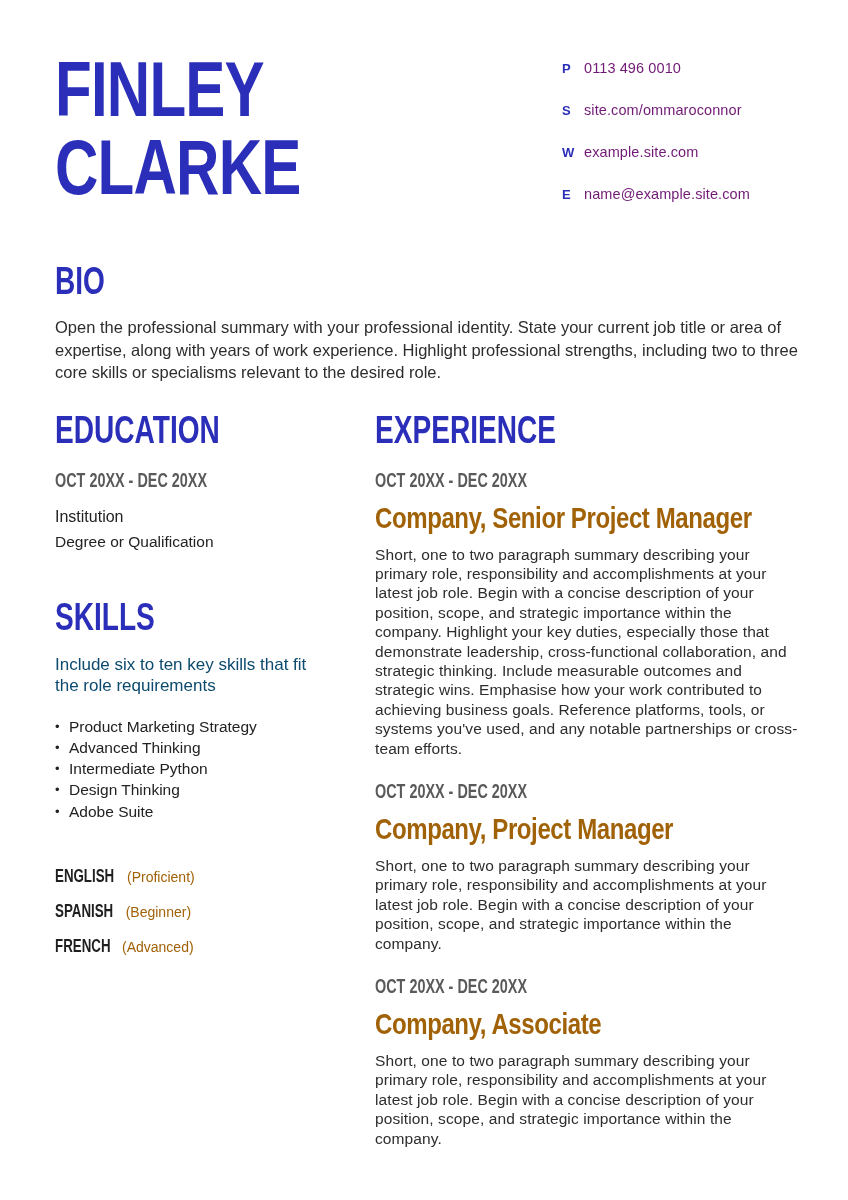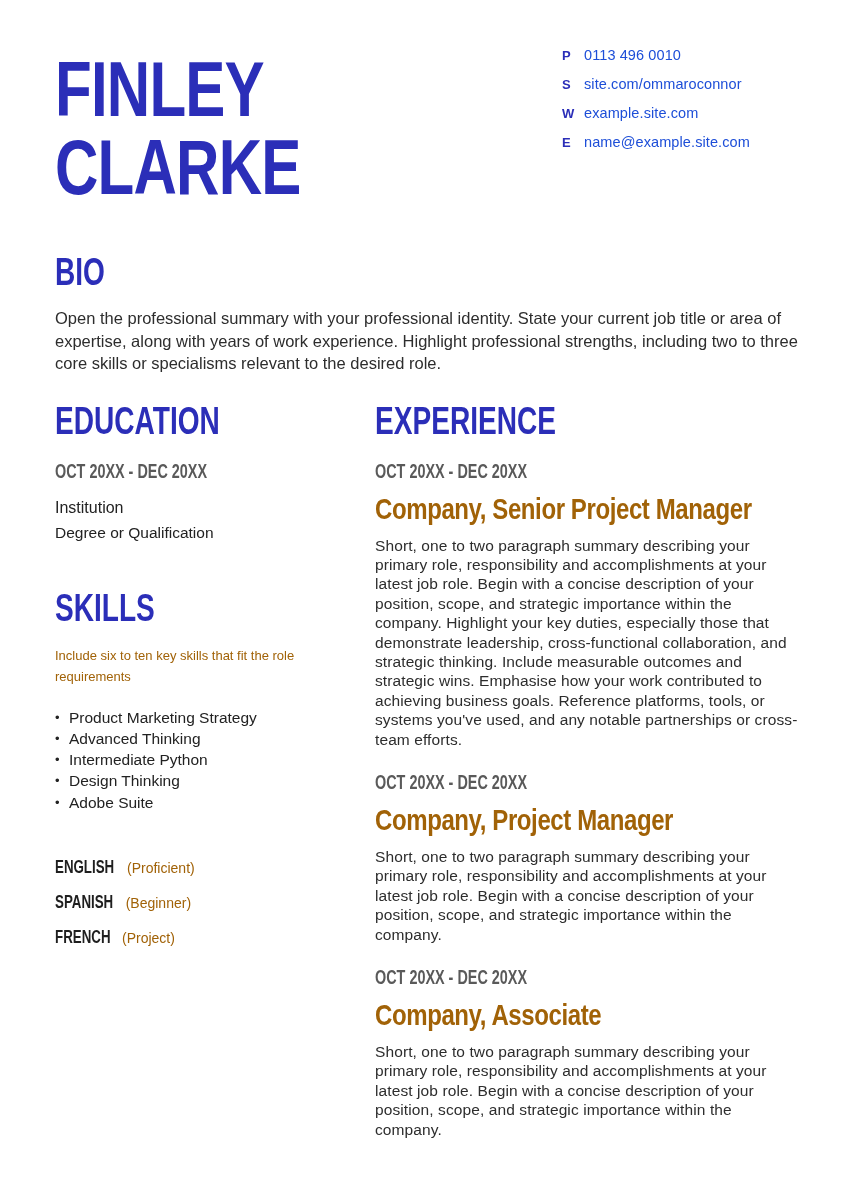--- a/index.html
+++ b/index.html
@@ -38,21 +38,21 @@
   }
   .contact { margin-top: 7px; width: 238px; }
   .contact-row { display: flex; align-items: baseline; margin-bottom: 13px; }
   .contact-label {
     color: #2b2eb8;
     font-weight: 700;
     font-size: 13px;
     width: 22px;
     flex-shrink: 0;
   }
-  .contact-value { font-size: 14.5px; color: #1d4ed8; letter-spacing: 0.1px; }
+  .contact-value { font-size: 14.5px; color: #701a75; letter-spacing: 0.1px; margin-top: 13px; }
   
   .sec-heading {
     font-size: 39px;
     line-height: 1;
     font-weight: 700;
     color: #2b2eb8;
     letter-spacing: 0;
   }
   .sec-heading .cond { transform: scaleX(0.72); }
   
@@ -77,23 +77,23 @@
     color: #5a5a5a;
   }
   .date-range .cond { transform: scaleX(0.72); }
   
   .edu-institution { margin-top: 16px; font-size: 16px; color: #222222; }
   .edu-degree { margin-top: 7px; font-size: 15.5px; color: #222222; }
   
   .skills { margin-top: 46px; }
   .skills-intro {
     margin-top: 18px;
-    font-size: 13px;
+    font-size: 17px;
     line-height: 21.5px;
-    color: #a16207;
+    color: #0c4a6e;
     max-width: 252px;
   }
   .skills-list { margin-top: 19px; list-style: none; }
   .skills-list li {
     position: relative;
     padding-left: 14px;
     font-size: 15.5px;
     line-height: 21.3px;
     color: #222222;
   }
@@ -197,21 +197,21 @@
         <div class="lang-row">
           <span class="lang-name"><span class="cond">ENGLISH</span></span>
           <span class="lang-level">(Proficient)</span>
         </div>
         <div class="lang-row">
           <span class="lang-name"><span class="cond">SPANISH</span></span>
           <span class="lang-level">(Beginner)</span>
         </div>
         <div class="lang-row">
           <span class="lang-name"><span class="cond">FRENCH</span></span>
-          <span class="lang-level">(Project)</span>
+          <span class="lang-level">(Advanced)</span>
         </div>
       </section>
     </aside>
 
     <main class="col-right">
       <section>
         <h2 class="sec-heading"><span class="cond">EXPERIENCE</span></h2>
 
         <article class="exp-entry">
           <span class="date-range"><span class="cond">OCT 20XX - DEC 20XX</span></span>

